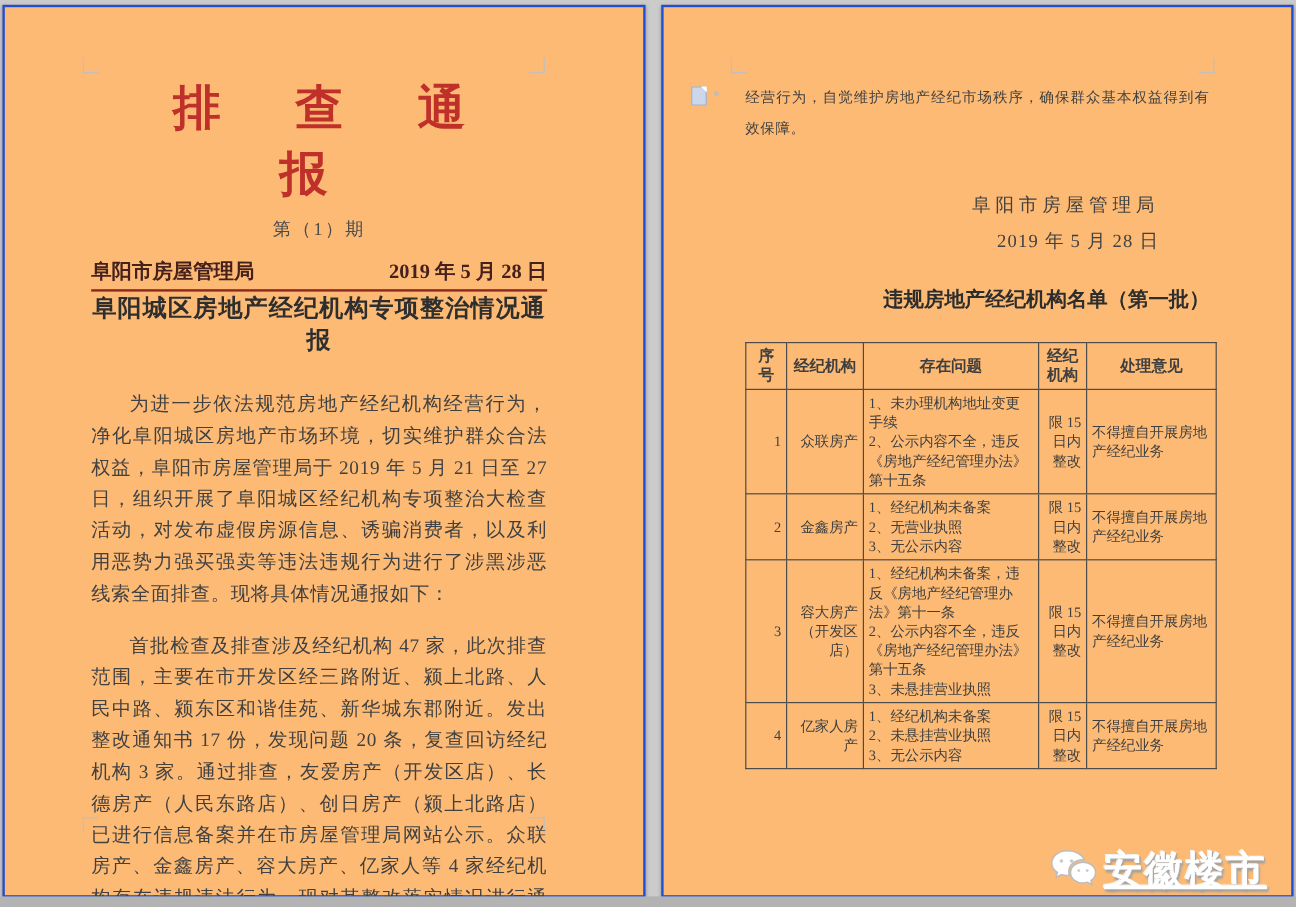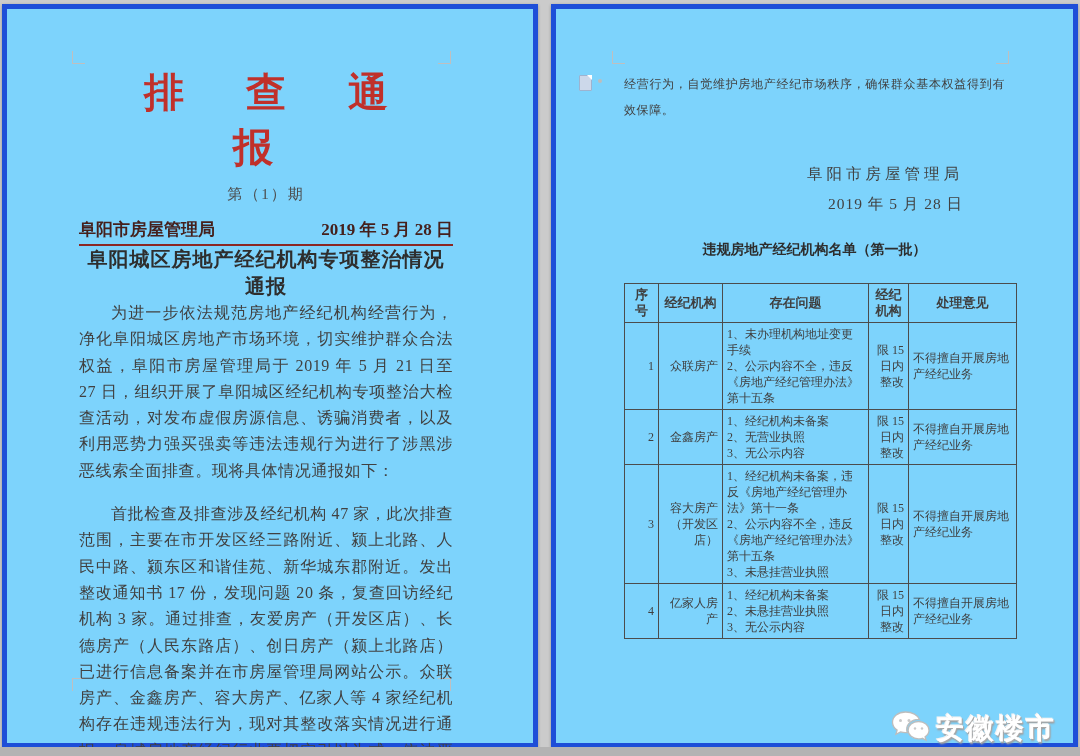--- a/index.html
+++ b/index.html
@@ -7,22 +7,22 @@
   body {
     background:#cbcbcb;
     font-family:"Liberation Serif","DejaVu Serif",serif;
     position:relative;
     overflow:hidden;
   }
   .canvas { position:absolute; inset:0; }
   .bottom-strip { position:absolute; left:0; right:0; bottom:0; height:9px; background:#b3b3b3; }
 
   .page {
-    position:absolute; top:4px; height:744px; background:#7dd3fc;
-    box-shadow:0 1px 3px rgba(0,0,0,.28); border:5px solid #1d4ed8;
+    position:absolute; top:4px; height:744px; background:#fdba74;
+    box-shadow:0 1px 3px rgba(0,0,0,.28); border:2px solid #1d4ed8;
   }
   .page-left  { left:2px;  width:536px; }
   .page-right { left:551px; width:527px; }
 
   
   .cmark { position:absolute; width:13px; height:13px; border:0 solid #bfbfbf; }
   .cmark.tl { border-left-width:1px; border-bottom-width:1px; }
   .cmark.tr { border-right-width:1px; border-bottom-width:1px; }
   .cmark.bl { border-left-width:1px; border-top-width:1px; }
   .cmark.br { border-right-width:1px; border-top-width:1px; }
@@ -41,34 +41,34 @@
     color:#45201c; font-weight:bold; font-size:17px;
   }
   .doc-heading {
     text-align:center; font-weight:bold; font-size:20px; color:#2e2e2e;
     letter-spacing:1px;
   }
   .body-para {
     font-size:16px; line-height:26.3px; color:#414141; text-align:justify;
     text-indent:2em; letter-spacing:.6px;
   }
-  .body-para.first { }
+  .body-para.first { margin-top:28px; }
   .body-para + .body-para { margin-top:17px; }
 
   
   .rp-inner { position:absolute; left:68px; right:68px; top:0; }
   .rp-para {
     margin-top:62px; font-size:12px; line-height:26.3px; color:#414141;
     text-align:justify; letter-spacing:.6px;
   }
   .attachment-line { margin-top:22px; font-size:15.5px; color:#414141; text-indent:2em; letter-spacing:.5px; }
   .sign-block { margin-top:40px; text-align:right; padding-right:42px; color:#414141; }
   .sign-org  { font-size:15.5px; letter-spacing:4px; }
   .sign-date { font-size:15.5px; margin-top:9px; letter-spacing:1px; }
-  .table-title { margin-top:26px; text-align:center; font-weight:bold; font-size:14px; color:#2d2d2d; }
+  .table-title { margin-top:26px; text-align:right; font-weight:bold; font-size:17px; color:#2d2d2d; }
 
   table.violation { border-collapse:collapse; margin-top:24px; width:392px; table-layout:fixed; }
   table.violation th, table.violation td {
     border:1px solid #4c4c4c; font-size:12px; color:#3f3f3f;
     padding:3px 4px; vertical-align:middle; line-height:16px;
   }
   table.violation th { font-weight:bold; text-align:center; font-size:13px; }
   td.c-no, td.c-agency, td.c-rectify { text-align:right; }
   td.c-problems, td.c-action { text-align:left; }
   col.no{width:34px} col.agency{width:64px} col.problems{width:146px} col.rectify{width:40px} col.action{width:108px}
@@ -84,23 +84,24 @@
     border-color:transparent #ffffff transparent transparent;
   }
   .doc-dot { position:absolute; left:42px; top:70px; width:4px; height:4px; background:#bdbdbd; border-radius:50%; }
 
   
   .watermark {
     position:absolute; right:24px; bottom:8px; display:flex; align-items:center; gap:6px;
     pointer-events:none;
   }
   .wm-text {
-    font-size:28px; font-weight:bold; color:#ffffff; letter-spacing:2px;
+    font-size:32px; font-weight:bold; color:#ffffff; letter-spacing:2px;
     text-shadow:1px 1px 0 #a9a9a9, -1px -1px 0 #f2f2f2, 1px 2px 2px #9c9c9c;
     font-family:"Liberation Sans","DejaVu Sans",sans-serif;
+    text-decoration:underline;
   }
 </style>
 </head>
 <body>
 
 <div class="canvas">
 
   <div class="page page-left">
     <div class="cmark tl" style="left:65px; top:42px;"></div>
     <div class="cmark tr" style="right:82px; top:42px;"></div>

